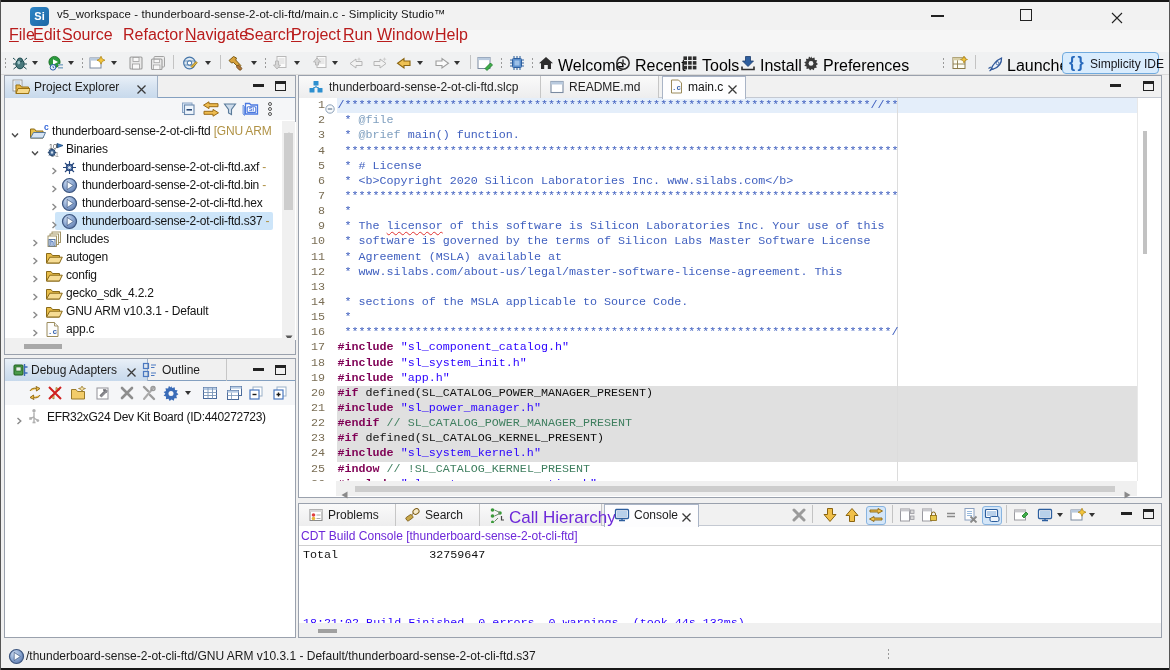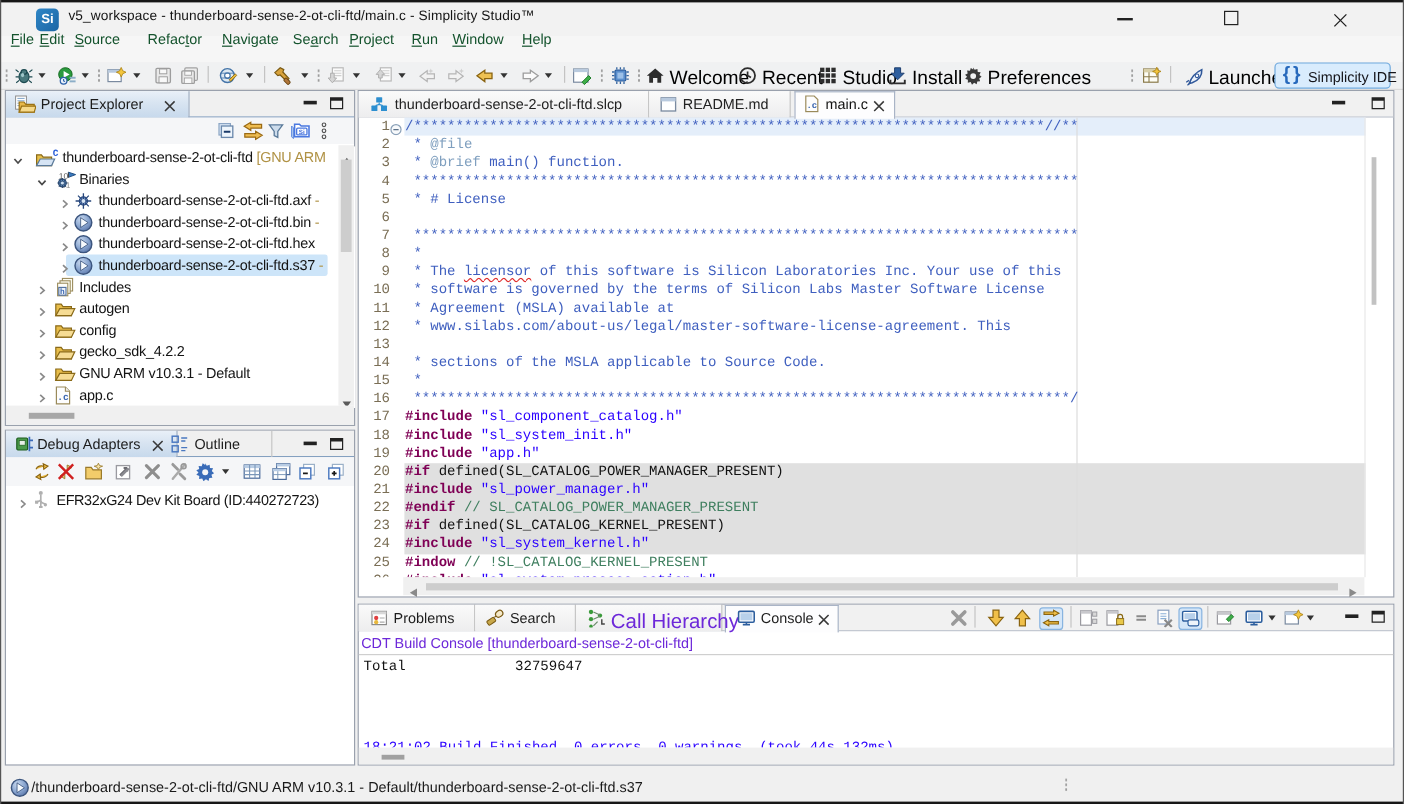--- a/index.html
+++ b/index.html
@@ -2,21 +2,21 @@
 <html><head><meta charset="utf-8"><style>
 *{margin:0;padding:0;box-sizing:border-box}
 body{font-family:"Liberation Sans",sans-serif;background:#fff}
 #win{position:relative;width:1170px;height:670px;background:#f0f0f0;overflow:hidden}
 .abs{position:absolute}
 .txt{white-space:pre}
 .mono{font-family:"Liberation Mono",monospace}
 #titlebar{left:0;top:0;width:1170px;height:30px;background:#f2f2f2}
 #topedge{left:0;top:0;width:1170px;height:2px;background:#171717}
 #menubar{left:0;top:30px;width:1170px;height:22px;background:#f6f6f6}
-.mitem{position:absolute;top:26px;font-size:12px;color:#14532d}
+.mitem{position:absolute;top:26px;font-size:16px;color:#b91c1c}
 #toolbar{left:0;top:52px;width:1170px;height:23px;background:#f0f1f2;border-bottom:1px solid #dadada}
 .tbtxt{position:absolute;top:57px;font-size:16px;color:#000000}
 .grip{position:absolute;top:57px;width:3px;height:12px;
  background-image:radial-gradient(circle,#9a9a9a 34%,transparent 40%);background-size:3px 4px}
 .tsep{position:absolute;top:55px;width:1px;height:14px;background:#c3c3c3}
 .dd{position:absolute;width:0;height:0;border-left:3.5px solid transparent;border-right:3.5px solid transparent;border-top:4px solid #333;top:61px}
 .panel{position:absolute;background:#fff;border:1px solid #9aa1ad}
 .seltabL{position:absolute;top:0;height:22px;background:linear-gradient(180deg,#e9f0f8 0%,#d8e4f1 45%,#c7d9ec 100%);border-right:1px solid #9fb0c6}
 .etab{position:absolute;top:0;height:22px;border-right:1px solid #c6c6c6;background:linear-gradient(180deg,#fafafa,#ededee)}
 .etabact{position:absolute;top:0;height:23px;background:#fdfdfe;border:1px solid #a9b4c6;border-bottom:none;z-index:2}
@@ -153,21 +153,21 @@
         <rect x="1.4" y="1.4" width="3.6" height="3.6" fill="#2d2d2d"></rect>
         <rect x="6.1" y="1.4" width="3.6" height="3.6" fill="#2d2d2d"></rect>
         <rect x="10.8" y="1.4" width="3.6" height="3.6" fill="#2d2d2d"></rect>
         <rect x="1.4" y="6.1" width="3.6" height="3.6" fill="#2d2d2d"></rect>
         <rect x="6.1" y="6.1" width="3.6" height="3.6" fill="#2d2d2d"></rect>
         <rect x="10.8" y="6.1" width="3.6" height="3.6" fill="#2d2d2d"></rect>
         <rect x="1.4" y="10.8" width="3.6" height="3.6" fill="#2d2d2d"></rect>
         <rect x="6.1" y="10.8" width="3.6" height="3.6" fill="#2d2d2d"></rect>
         <rect x="10.8" y="10.8" width="3.6" height="3.6" fill="#2d2d2d"></rect>
       </svg></div>
-<div class="tbtxt" style="left:702px">Studio</div>
+<div class="tbtxt" style="left:702px">Tools</div>
 <div class="abs" style="left:740px;top:55px;width:16px;height:16px"><svg width="16" height="16" viewBox="0 0 16 16">
         <path d="M5.5 1.5 L10.5 1.5 L10.5 6 L13.5 6 L8 11.5 L2.5 6 L5.5 6 Z" fill="#2e5e9e" stroke="#1c3c6c" stroke-width="0.8"></path>
         <path d="M2 11.5 L2 14.5 L14 14.5 L14 11.5" stroke="#2d2d2d" stroke-width="1.6" fill="none"></path>
       </svg></div>
 <div class="tbtxt" style="left:760px">Install</div>
 <div class="abs" style="left:803px;top:55px;width:16px;height:16px"><svg width="16" height="16" viewBox="0 0 16 16">
         <path d="M8 1.2 L9.2 3.2 L11.5 2.5 L11.8 4.9 L14.2 5.3 L13.2 7.5 L15 9 L13 10.4 L13.8 12.8 L11.4 12.9 L10.9 15.2 L8.8 14 L7 15.6 L5.9 13.4 L3.5 13.9 L3.6 11.5 L1.3 10.7 L2.9 8.9 L1.2 7.2 L3.4 6.2 L2.9 3.8 L5.3 3.9 L6 1.6 L8 3 Z" fill="#3a3a3a"></path>
         <circle cx="8" cy="8.4" r="2.4" fill="#f0f1f2"></circle>
       </svg></div>
 <div class="tbtxt" style="left:823px">Preferences</div>
@@ -488,20 +488,21 @@
 <div class="code" style="left:38.5px;top:0.0px"><span class="cm">/***************************************************************************//**</span></div>
 <div class="code lnum" style="left:0;top:15.2px;width:26px">2</div>
 <div class="code" style="left:38.5px;top:15.2px"><span class="cm"> * </span><span class="tg">@file</span></div>
 <div class="code lnum" style="left:0;top:30.3px;width:26px">3</div>
 <div class="code" style="left:38.5px;top:30.3px"><span class="cm"> * </span><span class="tg">@brief</span><span class="cm"> main() function.</span></div>
 <div class="code lnum" style="left:0;top:45.5px;width:26px">4</div>
 <div class="code" style="left:38.5px;top:45.5px"><span class="cm"> *******************************************************************************</span></div>
 <div class="code lnum" style="left:0;top:60.6px;width:26px">5</div>
 <div class="code" style="left:38.5px;top:60.6px"><span class="cm"> * # License</span></div>
 <div class="code lnum" style="left:0;top:75.8px;width:26px">6</div>
+<div class="code" style="left:38.5px;top:75.8px"><span class="cm"> * &lt;b&gt;Copyright 2020 Silicon Laboratories Inc. www.silabs.com&lt;/b&gt;</span></div>
 <div class="code lnum" style="left:0;top:90.9px;width:26px">7</div>
 <div class="code" style="left:38.5px;top:90.9px"><span class="cm"> *******************************************************************************</span></div>
 <div class="code lnum" style="left:0;top:106.0px;width:26px">8</div>
 <div class="code" style="left:38.5px;top:106.0px"><span class="cm"> *</span></div>
 <div class="code lnum" style="left:0;top:121.2px;width:26px">9</div>
 <div class="code" style="left:38.5px;top:121.2px"><span class="cm"> * The </span><span class="cm sq">licensor</span><span class="cm"> of this software is Silicon Laboratories Inc. Your use of this</span></div>
 <div class="code lnum" style="left:0;top:136.3px;width:26px">10</div>
 <div class="code" style="left:38.5px;top:136.3px"><span class="cm"> * software is governed by the terms of Silicon Labs Master Software License</span></div>
 <div class="code lnum" style="left:0;top:151.5px;width:26px">11</div>
 <div class="code" style="left:38.5px;top:151.5px"><span class="cm"> * Agreement (MSLA) available at</span></div>

